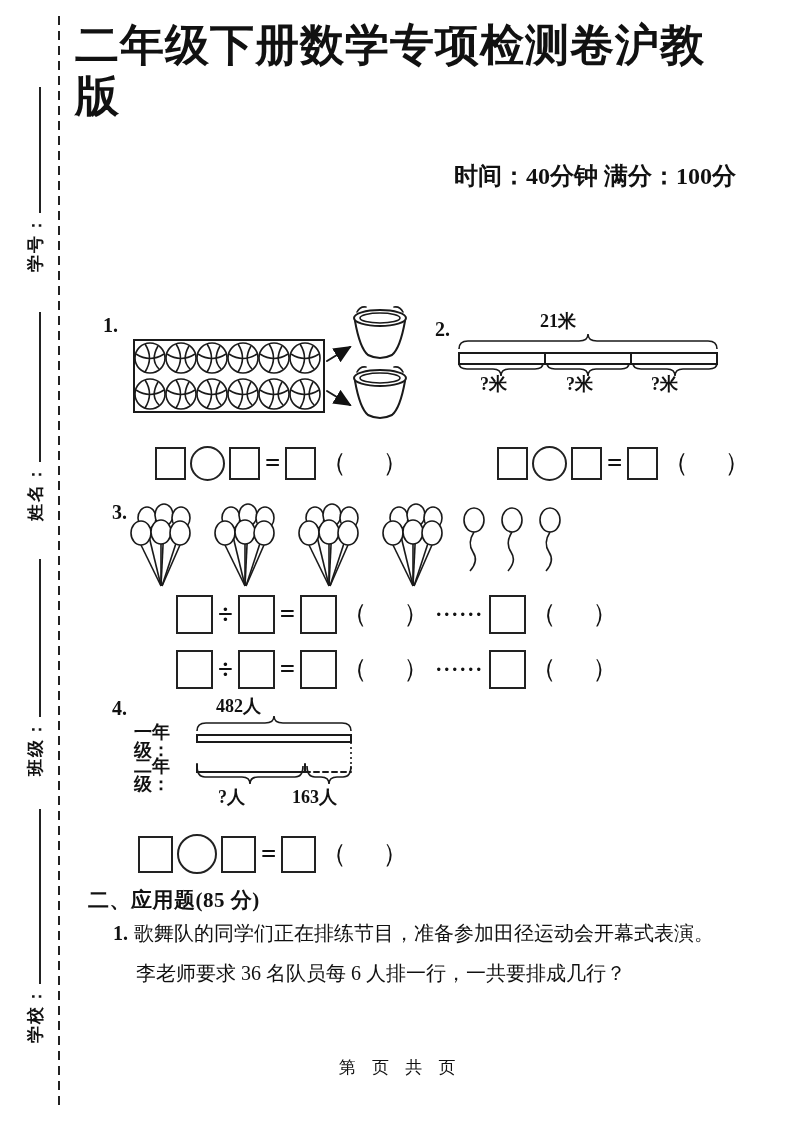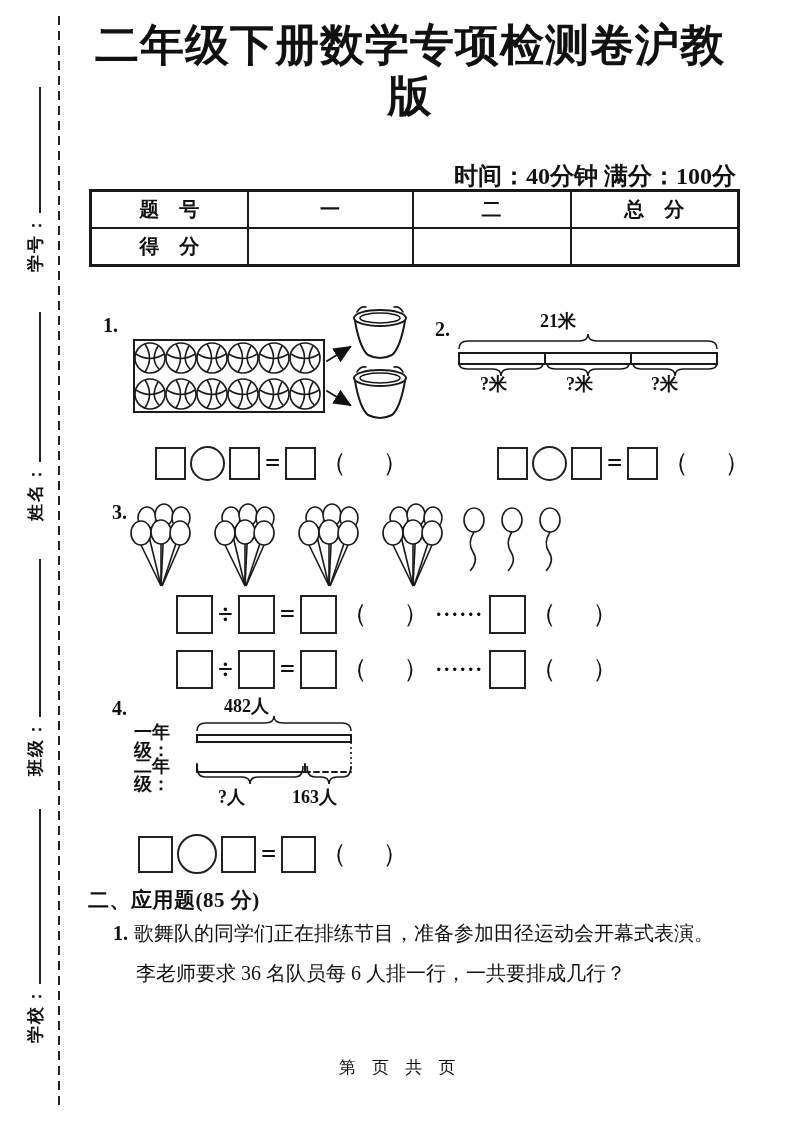--- a/index.html
+++ b/index.html
@@ -10,21 +10,21 @@
   svg .thin{stroke:#1a1a1a;stroke-width:1.6;fill:none;}
 
   .cut-line{position:absolute;left:58px;top:16px;width:2px;height:1089px;
             background:repeating-linear-gradient(180deg,#222 0 9px,transparent 9px 15px);}
   .side-field{position:absolute;left:24px;width:36px;}
   .side-inner{position:absolute;left:0;top:0;white-space:nowrap;
               transform-origin:0 0;transform:rotate(-90deg) translateX(-100%);
               font-size:17px;font-weight:700;letter-spacing:2px;}
   .side-blank{display:inline-block;height:5px;border-bottom:2px solid #222;margin-left:2px;}
 
-  .title{position:absolute;left:75px;top:20px;width:670px;text-align:center;
+  .title{position:absolute;left:75px;top:20px;width:670px;
          font-family:"Liberation Sans",sans-serif;font-weight:700;font-size:44px;
          letter-spacing:1px;line-height:1.15;}
   .subtitle{position:absolute;left:75px;top:95px;width:670px;text-align:center;
             font-family:"Liberation Sans",sans-serif;font-weight:700;font-size:33px;}
   .meta{position:absolute;right:57px;top:160px;font-size:24px;font-weight:600;}
 
   table.score{position:absolute;left:89px;top:189px;width:648px;border-collapse:collapse;
               table-layout:fixed;border:3px solid #1a1a1a;}
   table.score td{border:2.2px solid #1a1a1a;height:35px;text-align:center;
                  font-size:20px;font-weight:700;padding:0;}
@@ -65,42 +65,20 @@
   <div class="side-field" style="top:559px">
     <div class="side-inner"><span>班级：</span><span class="side-blank" style="width:158px"></span></div>
   </div>
   <div class="side-field" style="top:809px">
     <div class="side-inner"><span>学校：</span><span class="side-blank" style="width:175px"></span></div>
   </div>
 
   <div class="title">二年级下册数学专项检测卷沪教版</div>
   <div class="meta">时间：40分钟  满分：100分</div>
 
-  <table class="score">
-    <colgroup>
-        <col style="width:157px">
-        <col style="width:165px">
-        <col style="width:158px">
-        <col style="width:168px">
-      </colgroup>
-    <tbody>
-        <tr>
-      <td>题　号</td>
-      <td>一</td>
-      <td>二</td>
-      <td>总　分</td>
-    </tr>
-    <tr>
-      <td>得　分</td>
-      <td></td>
-      <td></td>
-      <td></td>
-    </tr>
-  </tbody>
-    </table>
 
 
   <span class="qnum" style="left:103px;top:314px">1.</span>
   <svg style="left:122px;top:306px" width="285" height="118" viewBox="0 0 285 118">
     <defs>
       <g id="bball" class="thin">
         <circle r="15"></circle>
         <path d="M-5,-14 Q4,0 -5,14"></path>
         <path d="M-14,-4 Q0,5 14,-4"></path>
         <path d="M8,-12 Q0,2 9,11"></path>
@@ -231,21 +209,21 @@
     <span class="pgap"></span>
     <span class="paren">）</span>
     <span class="rdots">······</span>
     <span class="bbox"></span>
     <span class="paren">（</span>
     <span class="pgap"></span>
     <span class="paren">）</span>
   </div>
 
   <span class="qnum" style="left:112px;top:697px">4.</span>
-  <span class="fig-label" style="left:224px;top:697px;width:96px">482人</span>
+  <span class="fig-label" style="left:216px;top:697px;width:96px">482人</span>
   <span class="fig-label" style="left:134px;top:723px;width:70px;text-align:left">一年级：</span>
   <span class="fig-label" style="left:134px;top:757px;width:70px;text-align:left">二年级：</span>
   <svg style="left:195px;top:714px" width="158" height="82" viewBox="0 0 158 82">
     <path class="thin" d="M2,17 Q2,9 11,9 L70,9 Q79,9 79,2 Q79,9 88,9 L147,9 Q156,9 156,17"></path>
     <rect x="2" y="21" width="154" height="7" class="ln"></rect>
     <line x1="156" y1="28" x2="156" y2="58" class="thin" stroke-dasharray="2,3"></line>
     <path class="ln" d="M2,50 L2,58 L110,58 M110,50 L110,58"></path>
     <line x1="110" y1="58" x2="156" y2="58" class="ln" stroke-dasharray="5,4"></line>
     <path class="thin" d="M2,52 Q2,63 10,63 L47,63 Q55,63 55,70 Q55,63 63,63 L100,63 Q108,63 108,52" transform="translate(0,0)"></path>
     <path class="thin" d="M112,52 Q112,63 120,63 L126,63 Q134,63 134,70 Q134,63 142,63 L148,63 Q156,63 156,52"></path>

